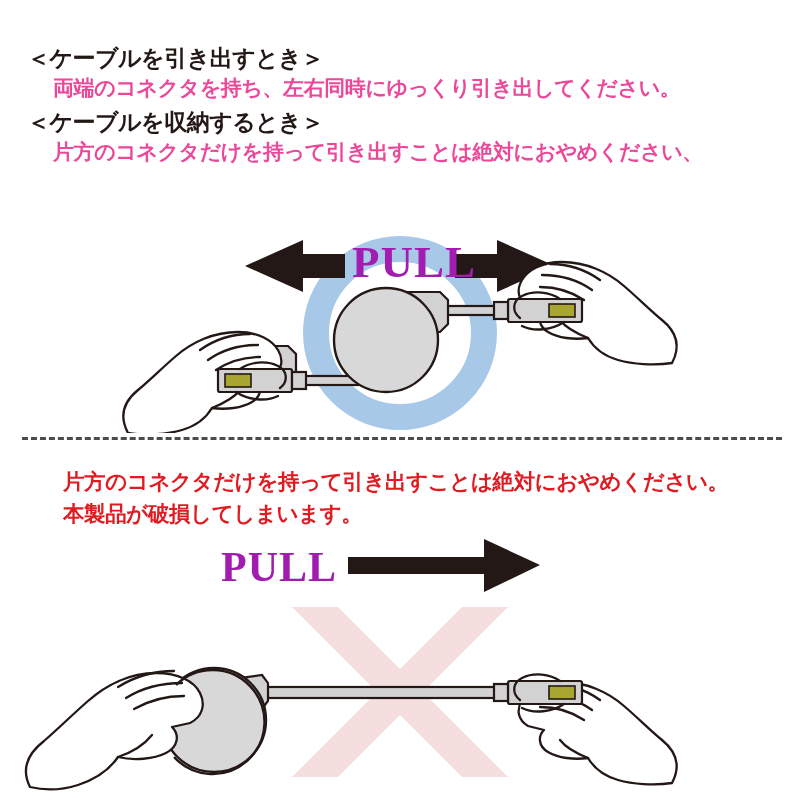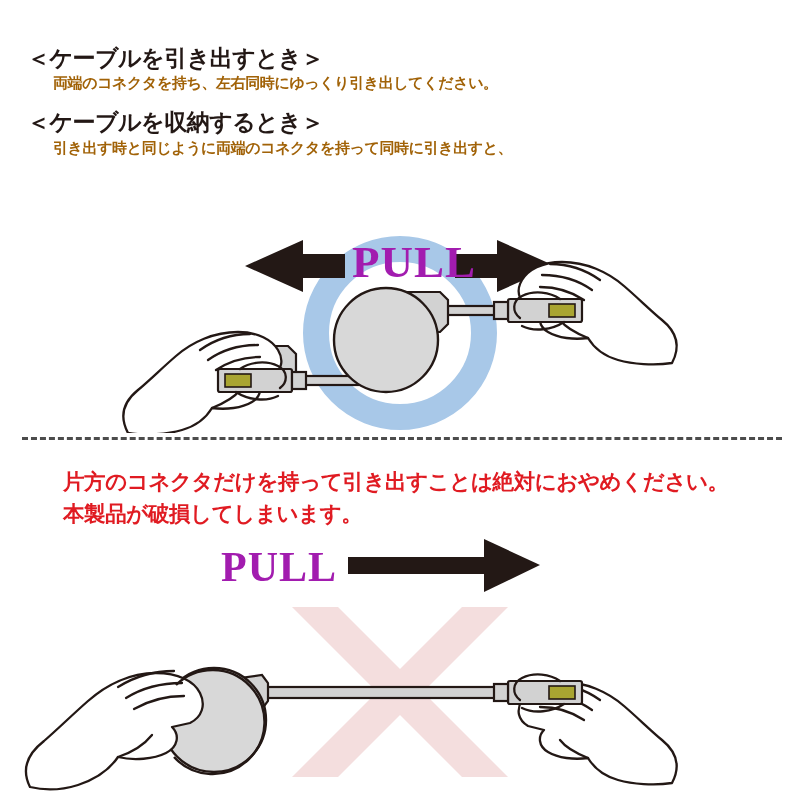--- a/index.html
+++ b/index.html
@@ -32,23 +32,23 @@
     font-size: 23px;
     font-weight: 700;
     color: #231815;
     letter-spacing: -0.5px;
     margin: 0;
     padding-left: 27px;
     line-height: 1.25;
     white-space: nowrap;
   }
   .body-line {
-    font-size: 15px;
-    font-weight: 700;
-    color: #a16207;
+    font-size: 21px;
+    font-weight: 700;
+    color: #ec4899;
     letter-spacing: -0.4px;
     margin: 0;
     padding-left: 53px;
     line-height: 1.45;
     white-space: nowrap;
   }
   .warning-line {
     font-size: 21.5px;
     font-weight: 700;
     color: #e01b22;
@@ -111,21 +111,21 @@
 
 <div class="page">
 
   <div class="text-section" id="sec-pull-out">
     <p class="heading">＜ケーブルを引き出すとき＞</p>
     <p class="body-line">両端のコネクタを持ち、左右同時にゆっくり引き出してください。</p>
   </div>
 
   <div class="text-section" id="sec-retract">
     <p class="heading">＜ケーブルを収納するとき＞</p>
-    <p class="body-line">引き出す時と同じように両端のコネクタを持って同時に引き出すと、</p>
+    <p class="body-line">片方のコネクタだけを持って引き出すことは絶対におやめください、</p>
   </div>
 
   <div class="scene" id="scene-correct">
     <svg width="800" height="205" viewBox="0 0 800 205" xmlns="http://www.w3.org/2000/svg">
 
       <circle cx="400" cy="105" r="84" fill="none" stroke="#a8c8e8" stroke-width="26"></circle>
 
       <g>
         <polygon points="245,38 303,12 303,26 345,26 345,50 303,50 303,64" fill="#231815"></polygon>
       </g>

